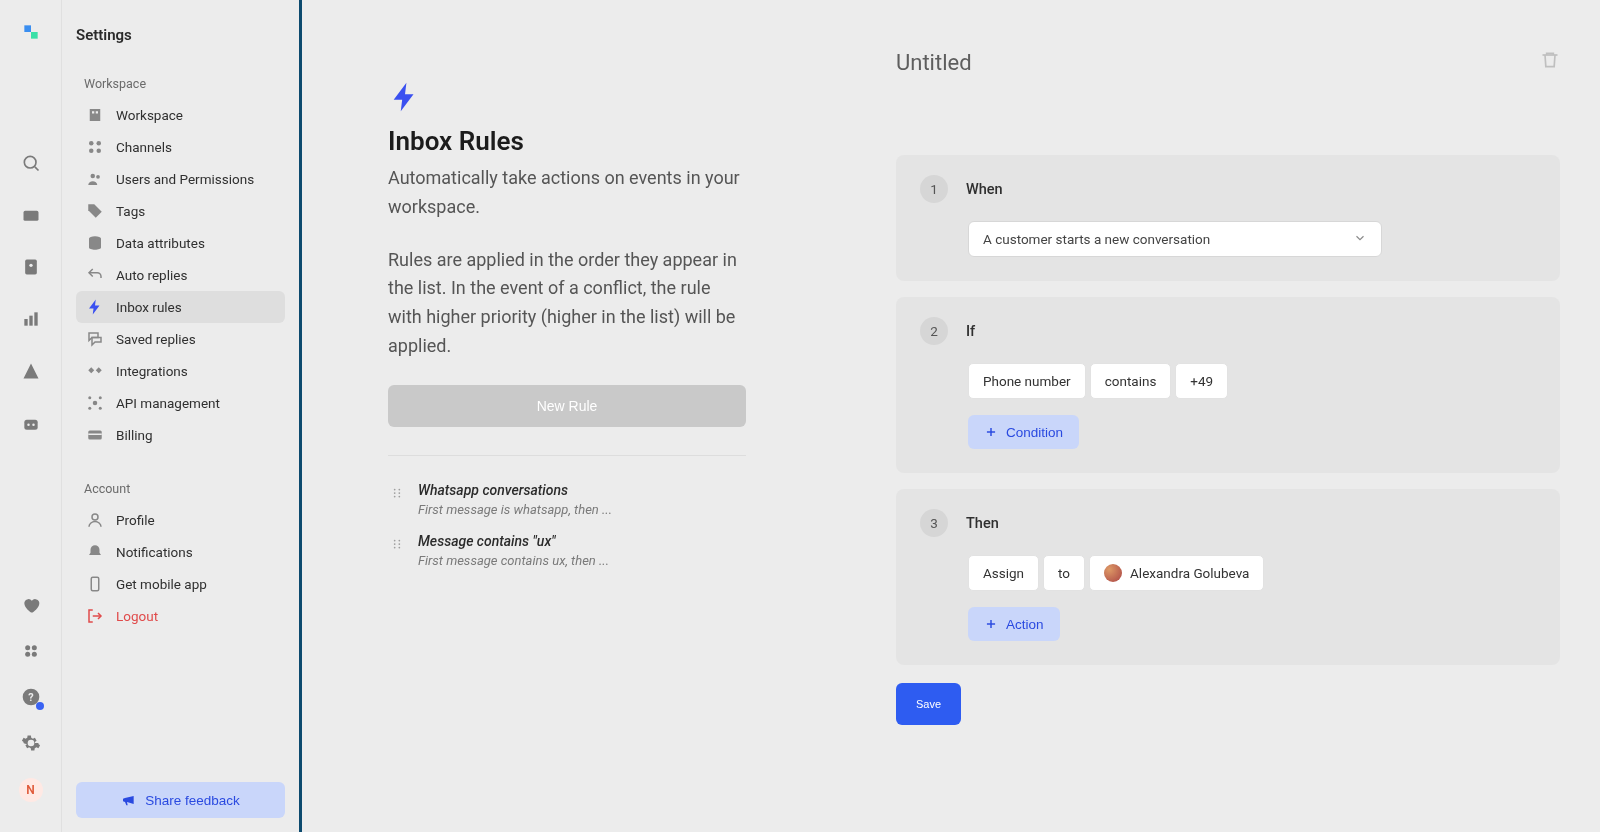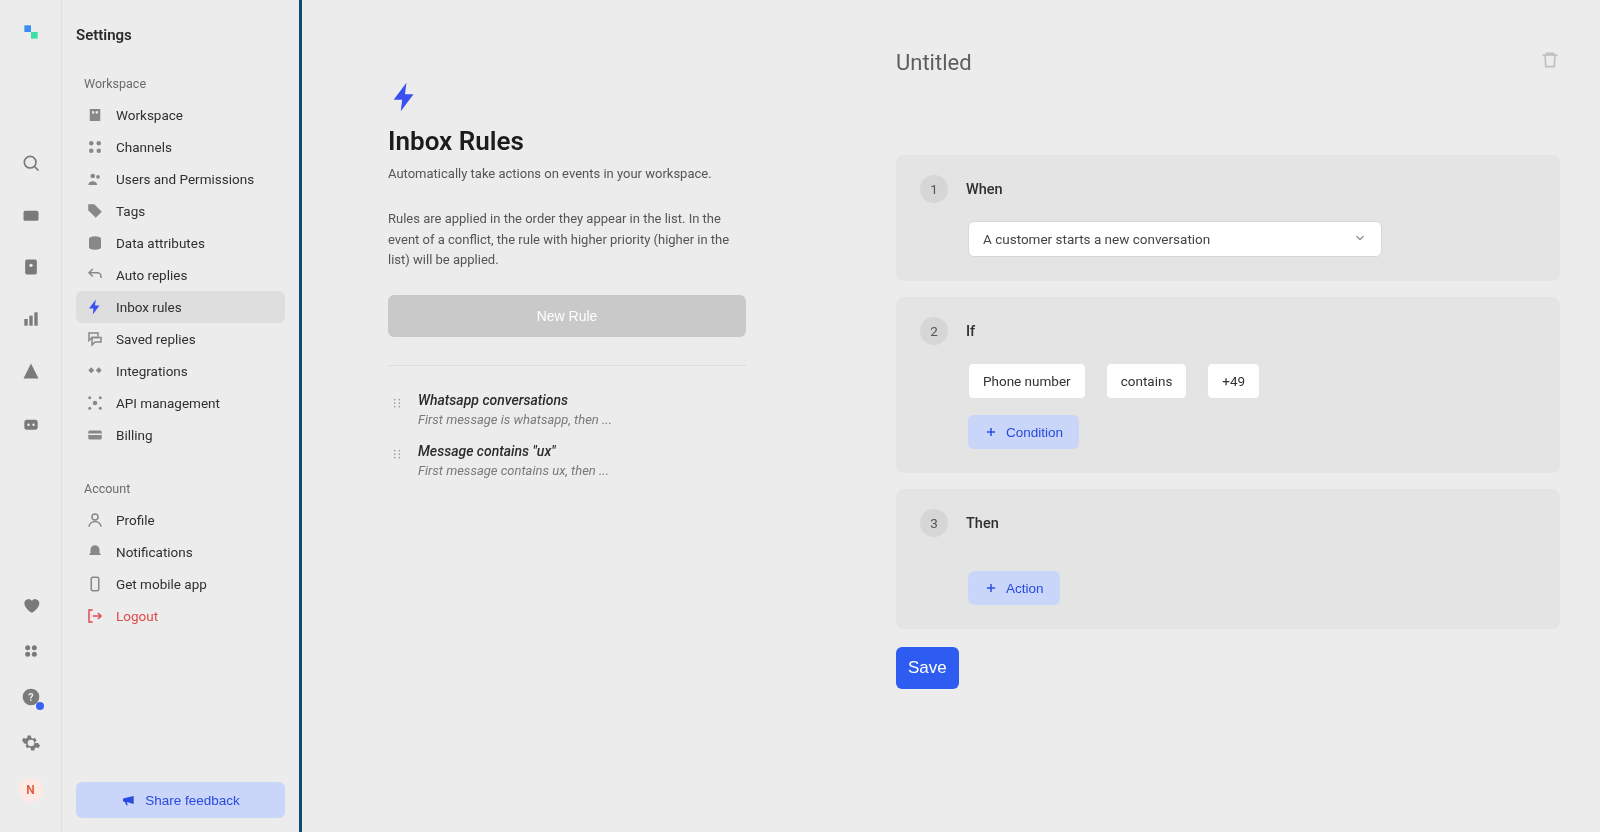--- a/index.html
+++ b/index.html
@@ -27,21 +27,21 @@
   .nav-item.active .nicon { color:#3a50f0; }
   .nav-item.logout .nicon { color:#e04b4b; }
   .nav-item .nicon svg { width:18px; height:18px; }
   .sidebar .grow { flex:1; }
   .share-btn { background:#c9d6fa; color:#2a4ae0; border:none; border-radius:6px; height:36px; font-size:13.5px; font-weight:500; display:flex; align-items:center; justify-content:center; gap:8px; cursor:pointer;}
   
   .listcol { width:534px; padding:80px 90px 20px 86px; background:#ececec; }
   .listcol .bicon { color:#3a50f0; margin-bottom:8px; }
   .listcol .bicon svg { width:34px; height:34px; }
   .listcol h2 { font-size:26px; font-weight:600; margin:6px 0 8px 0; }
-  .listcol p.desc { font-size:13px; line-height:1.6; color:#555; margin:0 0 24px 0; }
+  .listcol p.desc { font-size:18px; line-height:1.6; color:#555; margin:0 0 24px 0; }
   .new-btn { width:100%; background:#c9c9c9; color:#fff; border:none; border-radius:6px; height:42px; font-size:14px; font-weight:500; cursor:pointer; }
   .divider { border:none; border-top:1px solid #ddd; margin:28px 0 18px; }
   .rule-row { display:flex; gap:14px; align-items:flex-start; padding:8px 2px; cursor:pointer;font-style:italic;}
   .rule-row .drag { color:#9e9e9e; margin-top:3px;}
   .rule-row .drag svg { width:14px; height:14px;}
   .rule-row .rtitle { font-size:14px; color:#2b2b2b; font-weight:500; }
   .rule-row .rsub { font-size:13px; color:#7a7a7a; margin-top:4px;}
   
   .editor { flex:1; padding:50px 40px 20px 60px; }
   .editor-head { display:flex; align-items:flex-start; }
@@ -50,26 +50,26 @@
   .trash svg { width:20px; height:20px;}
   .step { background:#e4e4e4; border-radius:8px; margin-top:44px; padding:20px 24px 24px 24px;}
   .step + .step { margin-top:16px;}
   .step-head { display:flex; align-items:center; gap:18px; margin-bottom:18px;}
   .step-num { width:28px; height:28px; border-radius:50%; background:#d6d6d6; color:#555; font-size:13.5px; display:flex; align-items:center; justify-content:center;}
   .step-label { font-size:14.5px; color:#2f2f2f; font-weight:500;}
   .step-body { padding-left:48px;}
   .select { background:#fff; border:1px solid #d7d7d7; border-radius:6px; height:36px; width:414px; display:flex; align-items:center; padding:0 14px; font-size:13.5px; color:#444; cursor:pointer;}
   .select .chev { margin-left:auto; color:#8a8a8a;}
   .select .chev svg{width:14px;height:14px;}
-  .chips { display:flex; gap:20px; }
+  .chips { display:flex; gap:4px; }
   .chip { background:#fff; border:1px solid #e2e2e2; border-radius:5px; height:36px; padding:0 14px; display:flex; align-items:center; gap:8px; font-size:13.5px; color:#333;}
   .chip .av { width:18px; height:18px; border-radius:50%; background: radial-gradient(circle at 30% 30%, #d96, #a44); }
   .addpill { margin-top:16px; display:inline-flex; align-items:center; gap:8px; background:#c9d6fa; color:#2a4ae0; border-radius:6px; height:34px; padding:0 16px; font-size:13.5px; font-weight:500; cursor:pointer; border:none;}
   .addpill svg{width:14px;height:14px;}
-  .save { margin-top:18px; background:#2e5cf1; color:#fff; border:none; border-radius:6px; height:42px; padding:0 12px; font-size:17px; font-weight:500; cursor:pointer;}
+  .save { margin-top:18px; background:#2e5cf1; color:#fff; border:none; border-radius:6px; height:42px; padding:0 20px; font-size:11px; font-weight:500; cursor:pointer;}
   .sect-gap { height:24px; }
 </style>
 </head>
 <body>
 
 <div class="app">
 
   <div class="rail">
     <div class="logo">
       <svg viewBox="0 0 24 24">
@@ -394,20 +394,28 @@
       </div>
     </div>
 
     
     <div class="step">
       <div class="step-head">
         <div class="step-num">3</div>
         <div class="step-label">Then</div>
       </div>
       <div class="step-body">
+        <div class="chips">
+          <div class="chip">Assign</div>
+          <div class="chip">to</div>
+          <div class="chip">
+            <span class="av"></span>
+            <span>Alexandra Golubeva</span>
+          </div>
+        </div>
         <button class="addpill">
           <svg viewBox="0 0 24 24" fill="none" stroke="currentColor" stroke-width="2.5">
               <line x1="12" y1="5" x2="12" y2="19"></line>
               <line x1="5" y1="12" x2="19" y2="12"></line>
             </svg>
           <span>Action</span>
         </button>
       </div>
     </div>
 

